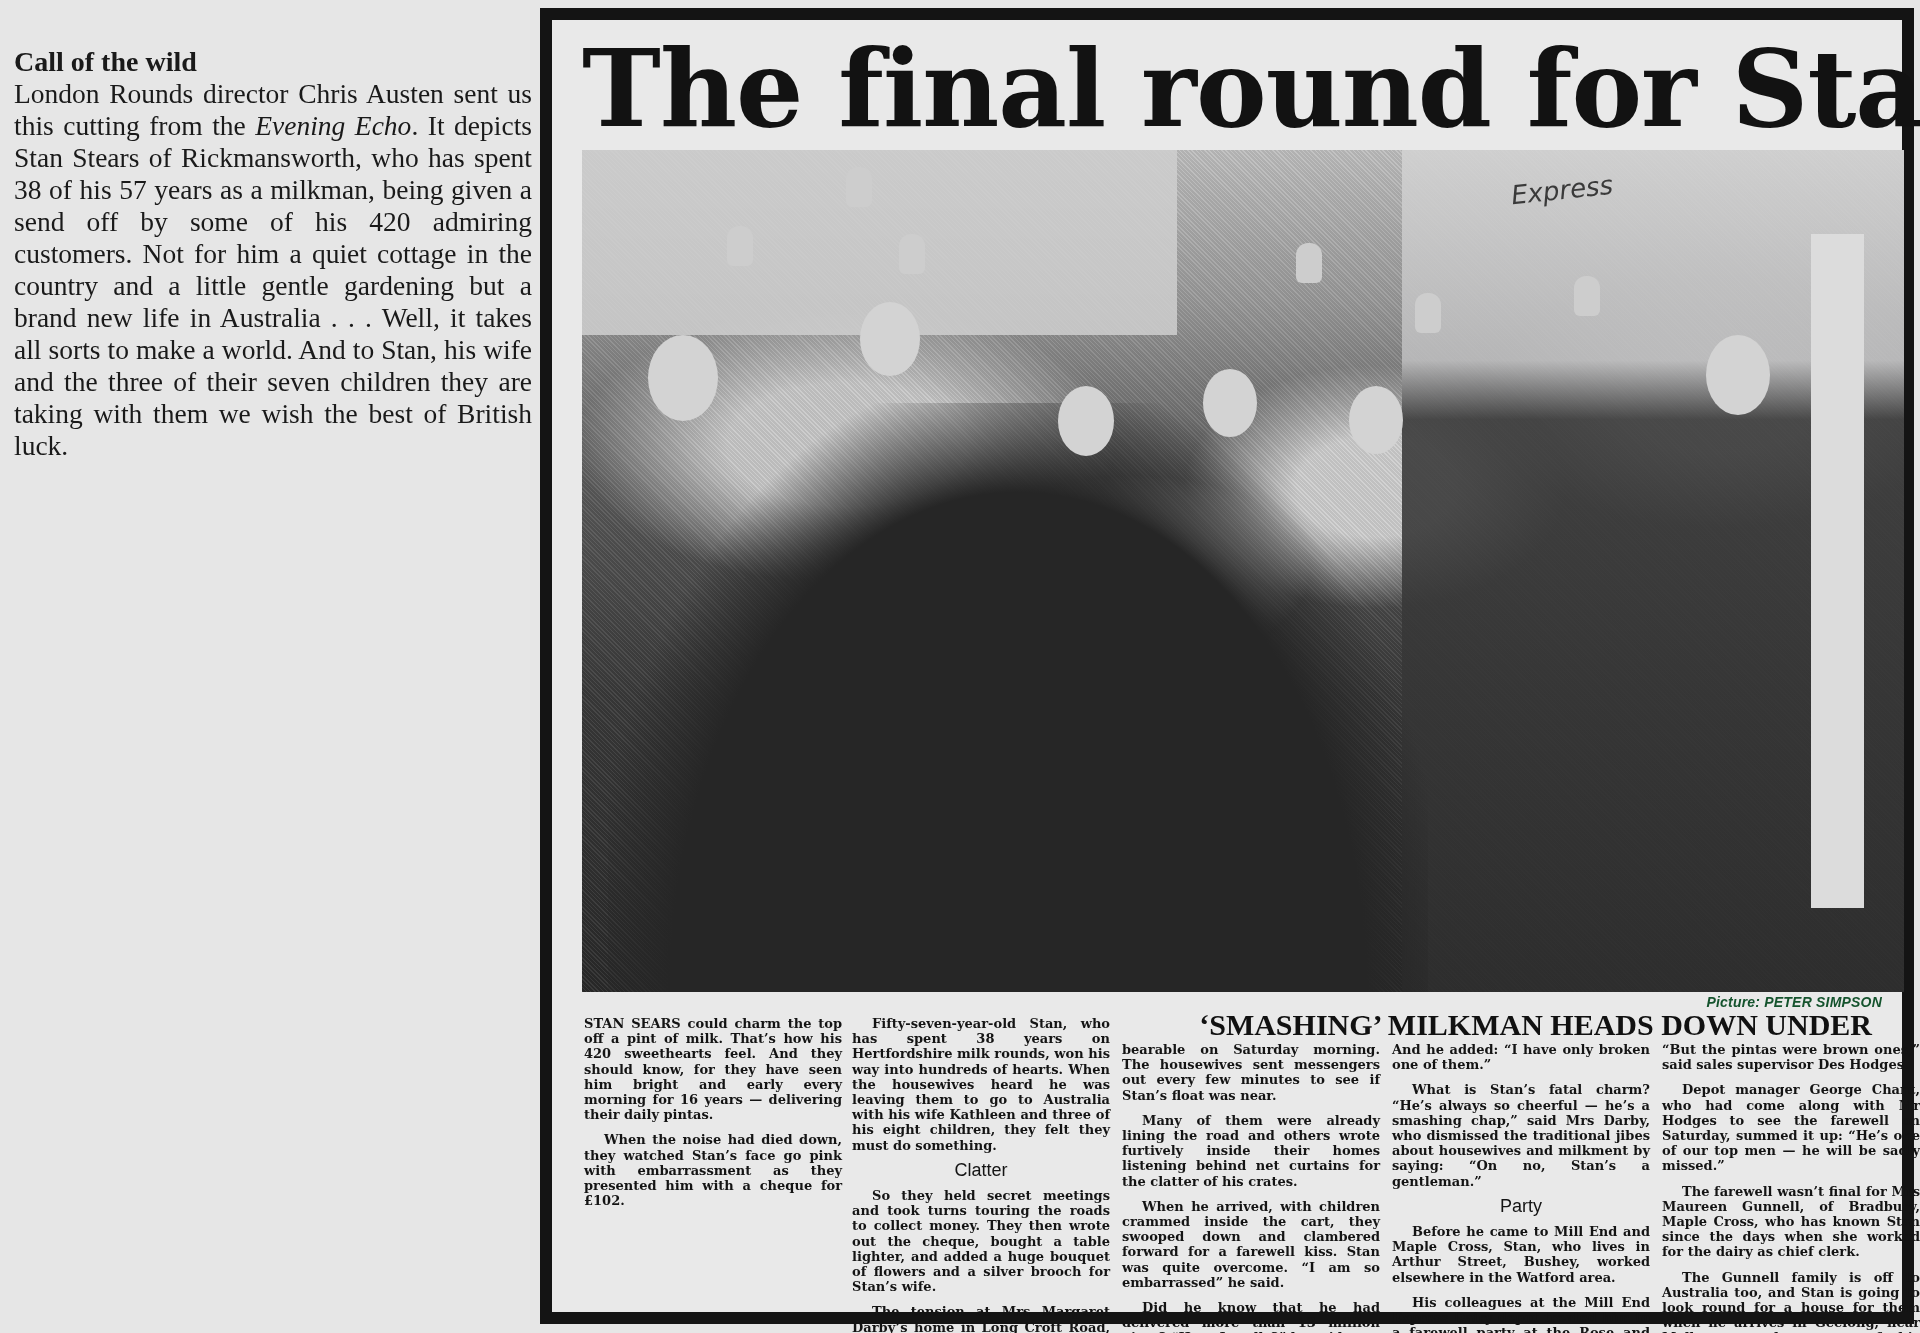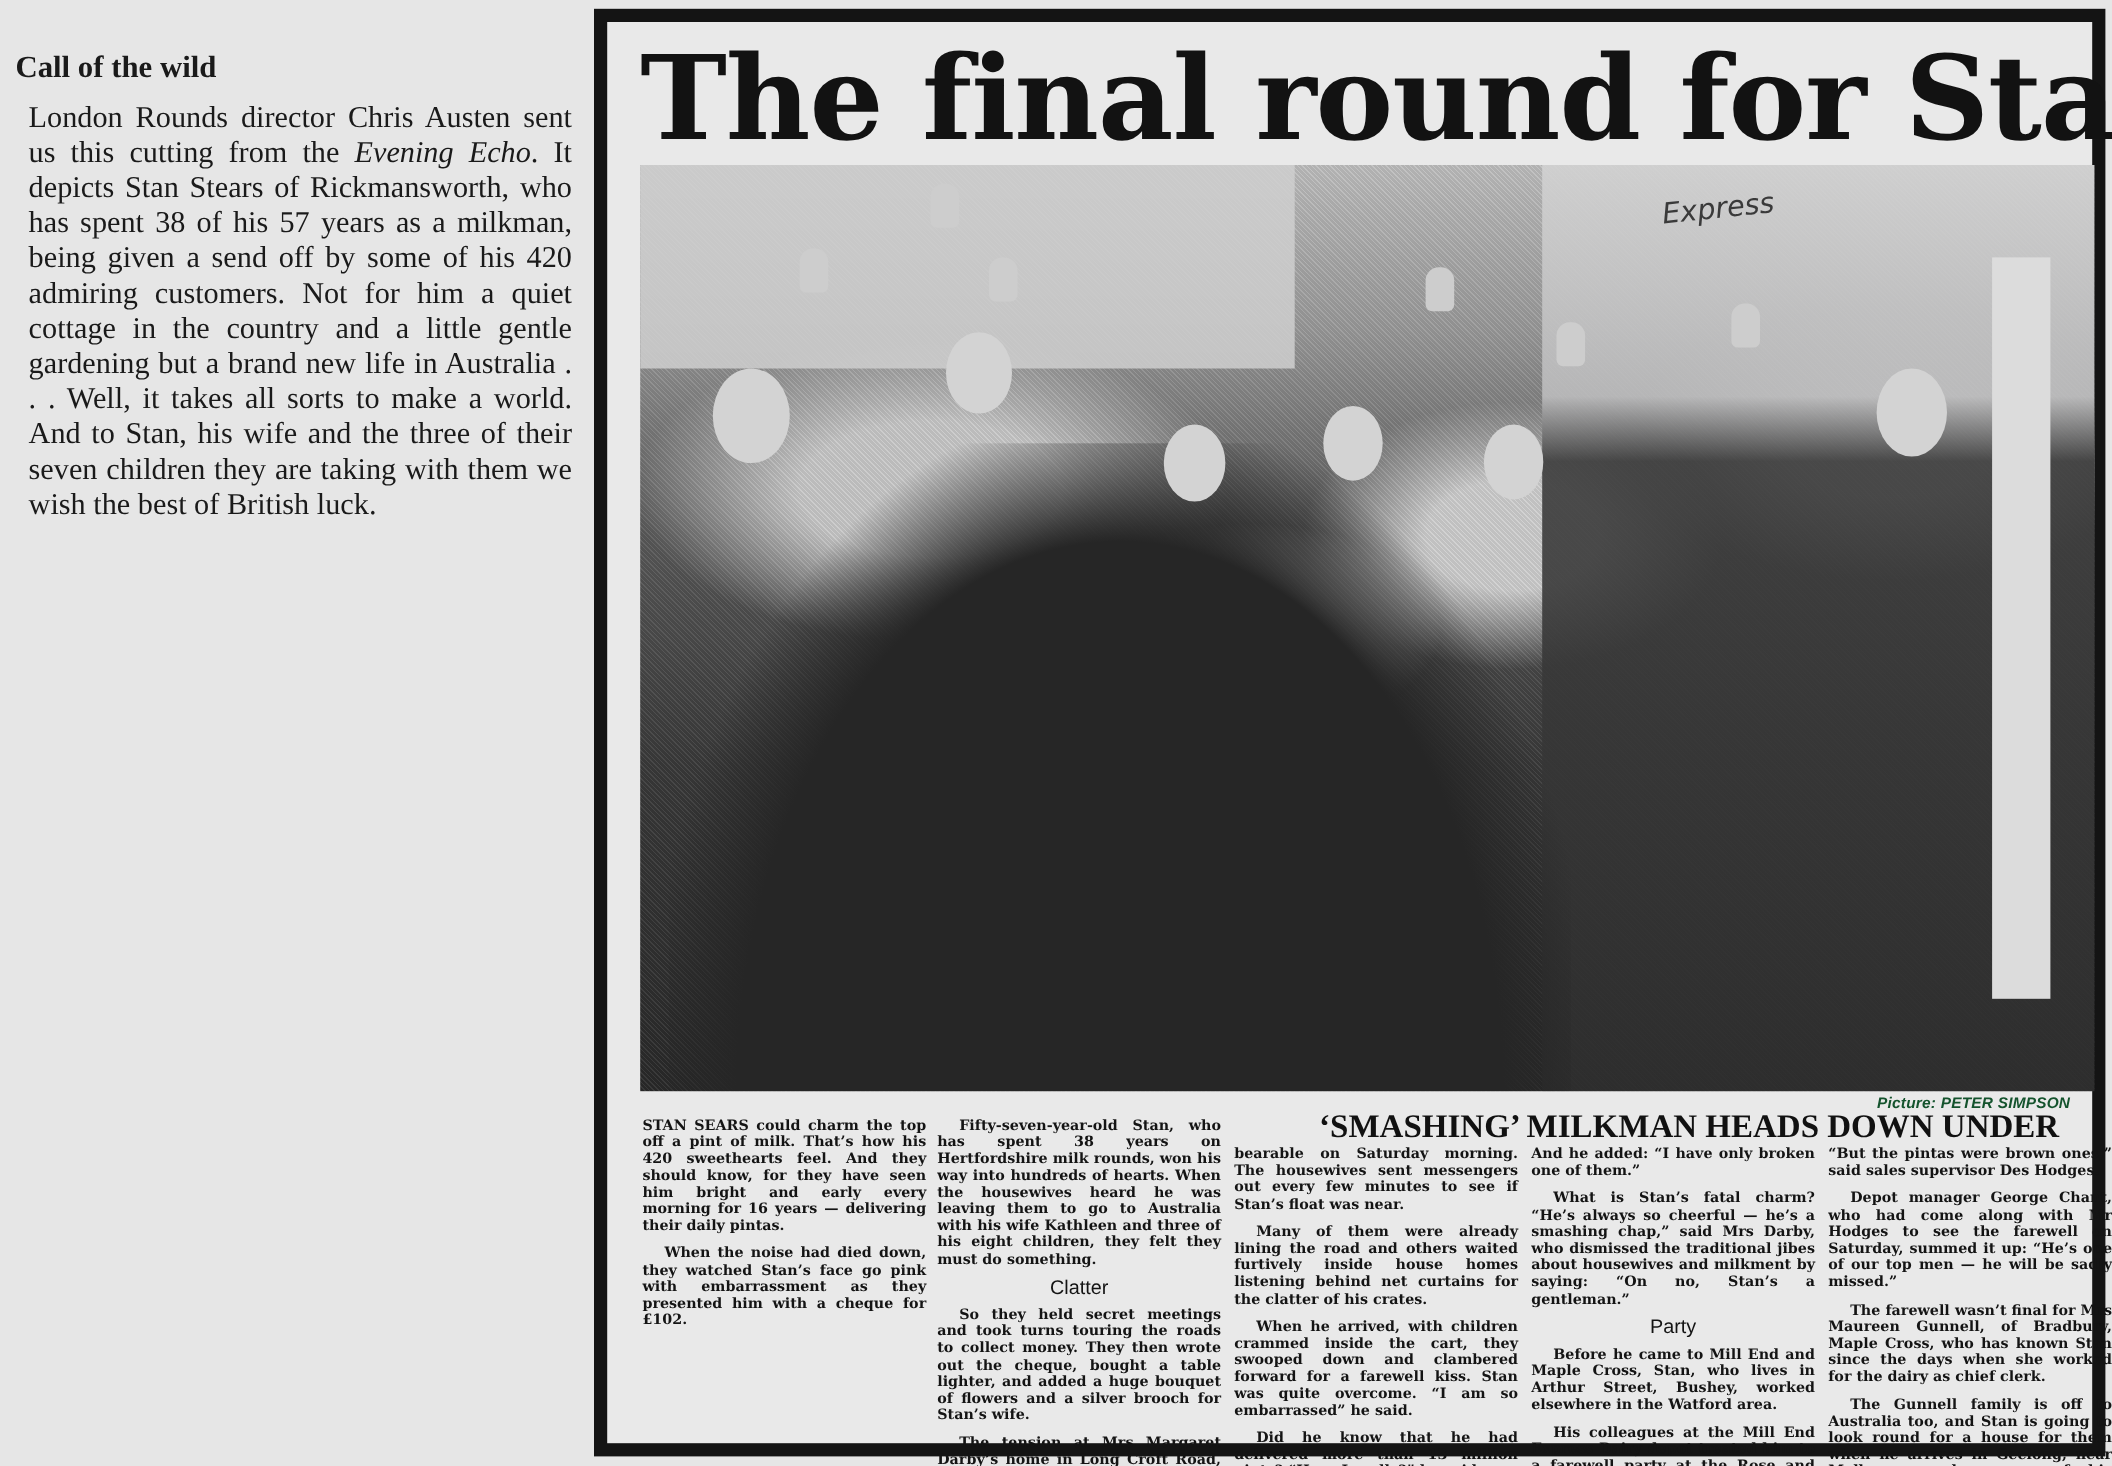--- a/index.html
+++ b/index.html
@@ -13,21 +13,21 @@
   .caption {
     position:absolute; left:14px; top:46px; width:518px;
     font-family:"Liberation Serif", serif;
     font-size:27.5px; line-height:32px; color:#1a1a1a;
     text-align:justify;
   }
   .caption h2 {
     margin:0; font-size:28px; line-height:32px; font-weight:bold;
     font-family:"Liberation Serif", serif;
   }
-  .caption p { margin:12px; text-align:justify; text-align-last:left;font-family:Liberation Serif, serif; }
+  .caption p { margin:0; text-align:justify; text-align-last:left;font-family:Liberation Serif, serif; }
   .caption em { font-style:italic; }
 
   
   .frame {
     position:absolute; left:540px; top:8px; width:1374px; height:1316px;
     box-sizing:border-box; border:12px solid #141414;
     background:#e9e9e9;
   }
   .headline {
     position:absolute; left:30px; top:14px; width:1310px; height:110px;
@@ -126,21 +126,21 @@
 
   <div class="col c2">
     <p>Fifty-seven-year-old Stan, who has spent 38 years on Hertfordshire milk rounds, won his way into hundreds of hearts. When the housewives heard he was leaving them to go to Australia with his wife Kathleen and three of his eight children, they felt they must do something.</p>
     <div class="cross">Clatter</div>
     <p>So they held secret meetings and took turns touring the roads to collect money. They then wrote out the cheque, bought a table lighter, and added a huge bouquet of flowers and a silver brooch for Stan’s wife.</p>
     <p>The tension at Mrs Margaret Darby’s home in Long Croft Road, Maple Cross, was almost un-</p>
   </div>
 
   <div class="col c3">
     <p class="cont">bearable on Saturday morning. The housewives sent messengers out every few minutes to see if Stan’s float was near.</p>
-    <p>Many of them were already lining the road and others waited furtively inside house homes listening behind net curtains for the clatter of his crates.</p>
+    <p>Many of them were already lining the road and others wrote furtively inside their homes listening behind net curtains for the clatter of his crates.</p>
     <p>When he arrived, with children crammed inside the cart, they swooped down and clambered forward for a farewell kiss. Stan was quite overcome. “I am so embarrassed” he said.</p>
     <p>Did he know that he had delivered more than 13 million pints? “Have I really?” he said.</p>
   </div>
 
   <div class="col c4">
     <p class="cont">And he added: “I have only broken one of them.”</p>
     <p>What is Stan’s fatal charm? “He’s always so cheerful — he’s a smashing chap,” said Mrs Darby, who dismissed the traditional jibes about housewives and milkment by saying: “On no, Stan’s a gentleman.”</p>
     <div class="cross">Party</div>
     <p>Before he came to Mill End and Maple Cross, Stan, who lives in Arthur Street, Bushey, worked elsewhere in the Watford area.</p>
     <p>His colleagues at the Mill End Express Dairy depot treated him to a farewell party at the Rose and Crown, Mill End, last Tuesday.</p>

